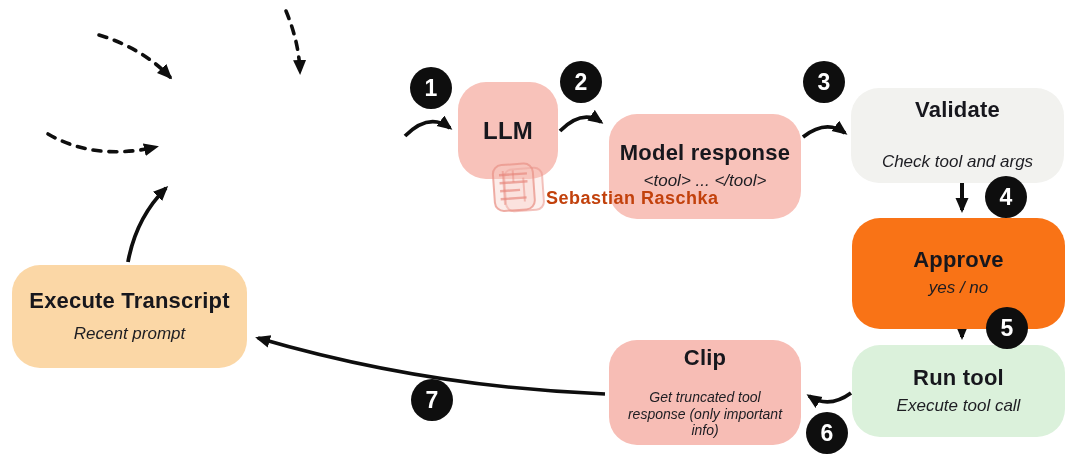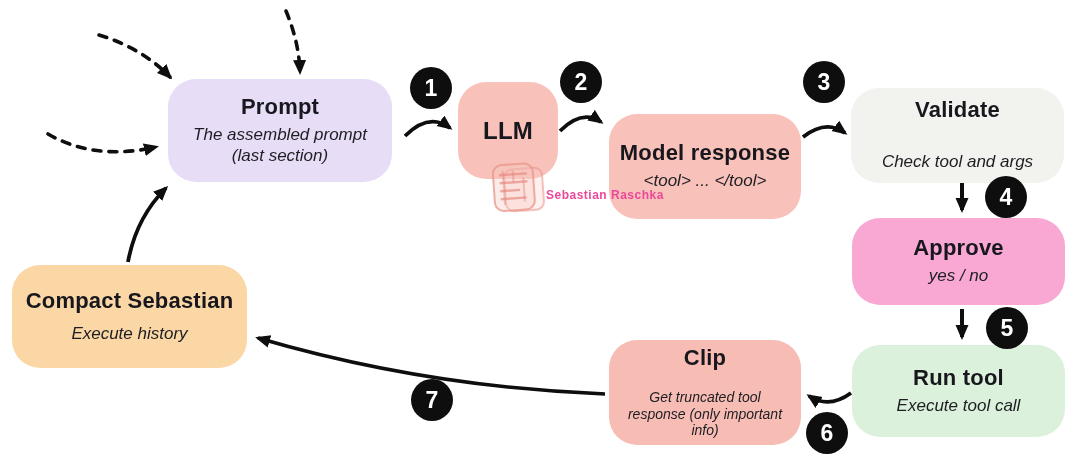--- a/index.html
+++ b/index.html
@@ -16,21 +16,21 @@
   .node .subtitle{font-style:italic;font-size:17px;color:#1d1d22;line-height:1.22;}
   .node.tight .subtitle{line-height:1.18;font-size:14px;}
   .badge{
     position:absolute;width:42px;height:42px;border-radius:50%;
     display:flex;align-items:center;justify-content:center;
     color:#ffffff;font-weight:700;font-size:23px;
   }
   .arrows{position:absolute;left:0;top:0;pointer-events:none;}
   .watermark-text{
     position:absolute;left:546px;top:188px;
-    font-weight:700;font-size:12px;color:#ec4899;letter-spacing:.5px;
+    font-weight:700;font-size:18px;color:#c2410c;letter-spacing:.5px;
   }
   .stamp{position:absolute;left:487px;top:158px;}
 </style>
 </head>
 <body>
 
 <div class="canvas">
 
   <svg class="arrows" width="1080" height="460" viewBox="0 0 1080 460">
     <defs>
@@ -46,57 +46,53 @@
     <path d="M 128 262 Q 136 218 166 188" fill="none" stroke="#0e0e0e" stroke-width="3.8" marker-end="url(#ah)"></path>
     <path d="M 405 136 Q 429 112 450 128" fill="none" stroke="#0e0e0e" stroke-width="3.8" marker-end="url(#ah)"></path>
     <path d="M 560 131 Q 582 109 601 122" fill="none" stroke="#0e0e0e" stroke-width="3.8" marker-end="url(#ah)"></path>
     <path d="M 803 137 Q 826 119 845 133" fill="none" stroke="#0e0e0e" stroke-width="3.8" marker-end="url(#ah)"></path>
     <path d="M 962 183 L 962 210" fill="none" stroke="#0e0e0e" stroke-width="4" marker-end="url(#ah)"></path>
     <path d="M 962 309 L 962 337" fill="none" stroke="#0e0e0e" stroke-width="4" marker-end="url(#ah)"></path>
     <path d="M 851 393 Q 829 409 809 396" fill="none" stroke="#0e0e0e" stroke-width="3.8" marker-end="url(#ah)"></path>
     <path d="M 605 394 Q 425 387 258 338" fill="none" stroke="#0e0e0e" stroke-width="3.4" marker-end="url(#ah)"></path>
   </svg>
 
-  <div class="node" style="left: 168px; top: 79px; width: 224px; height: 103px; background-color: rgb(231, 221, 246);">
-    <div class="title">Prompt</div>
-    <div class="subtitle">The assembled prompt (last section)</div>
-  </div>
 
   <div class="node" style="left: 458px; top: 82px; width: 100px; height: 97px; background-color: rgb(248, 194, 186);">
     <div class="title" style="font-size:24px">LLM</div>
   </div>
 
   <div class="node" style="left: 609px; top: 82px; width: 192px; height: 105px; background-color: rgb(248, 194, 186); margin-top: 32px;">
     <div class="title">Model response</div>
     <div class="subtitle">&lt;tool&gt; ... &lt;/tool&gt;</div>
   </div>
 
   <div class="node" style="left: 851px; top: 88px; width: 213px; height: 95px; background-color: rgb(242, 242, 239); gap: 31px;">
     <div class="title">Validate</div>
     <div class="subtitle">Check tool and args</div>
   </div>
 
-  <div class="node" style="left: 852px; top: 218px; width: 213px; height: 87px; background-color: #f9a8d4;">
+  <div class="node" style="left: 852px; top: 218px; width: 213px; height: 111px; background-color: #f97316;">
     <div class="title">Approve</div>
     <div class="subtitle">yes / no</div>
   </div>
 
   <div class="node" style="left: 852px; top: 345px; width: 213px; height: 92px; background-color: rgb(219, 241, 219);">
     <div class="title">Run tool</div>
     <div class="subtitle">Execute tool call</div>
   </div>
 
   <div class="node tight" style="left: 609px; top: 340px; width: 192px; height: 105px; gap: 20px; background-color: rgb(247, 189, 181);">
     <div class="title">Clip</div>
     <div class="subtitle" style="max-width:170px">Get truncated tool response (only important info)</div>
   </div>
 
   <div class="node" style="left: 12px; top: 265px; width: 235px; height: 103px; gap: 12px; background-color: rgb(251, 215, 166);">
-    <div class="title">Compact Sebastian</div>
-    <div class="subtitle">Execute history</div>
+    <div class="title">Execute Transcript</div>
+    <div class="subtitle">Recent prompt</div>
   </div>
 
   <div class="badge" style="left: 410px; top: 67px; background-color: rgb(14, 14, 14);">1</div>
   <div class="badge" style="left: 560px; top: 61px; background-color: rgb(14, 14, 14);">2</div>
   <div class="badge" style="left: 803px; top: 61px; background-color: rgb(14, 14, 14);">3</div>
   <div class="badge" style="left: 985px; top: 176px; background-color: rgb(14, 14, 14);">4</div>
   <div class="badge" style="left: 986px; top: 307px; background-color: rgb(14, 14, 14);">5</div>
   <div class="badge" style="left: 806px; top: 412px; background-color: rgb(14, 14, 14);">6</div>
   <div class="badge" style="left: 411px; top: 379px; background-color: rgb(14, 14, 14);">7</div>
 

